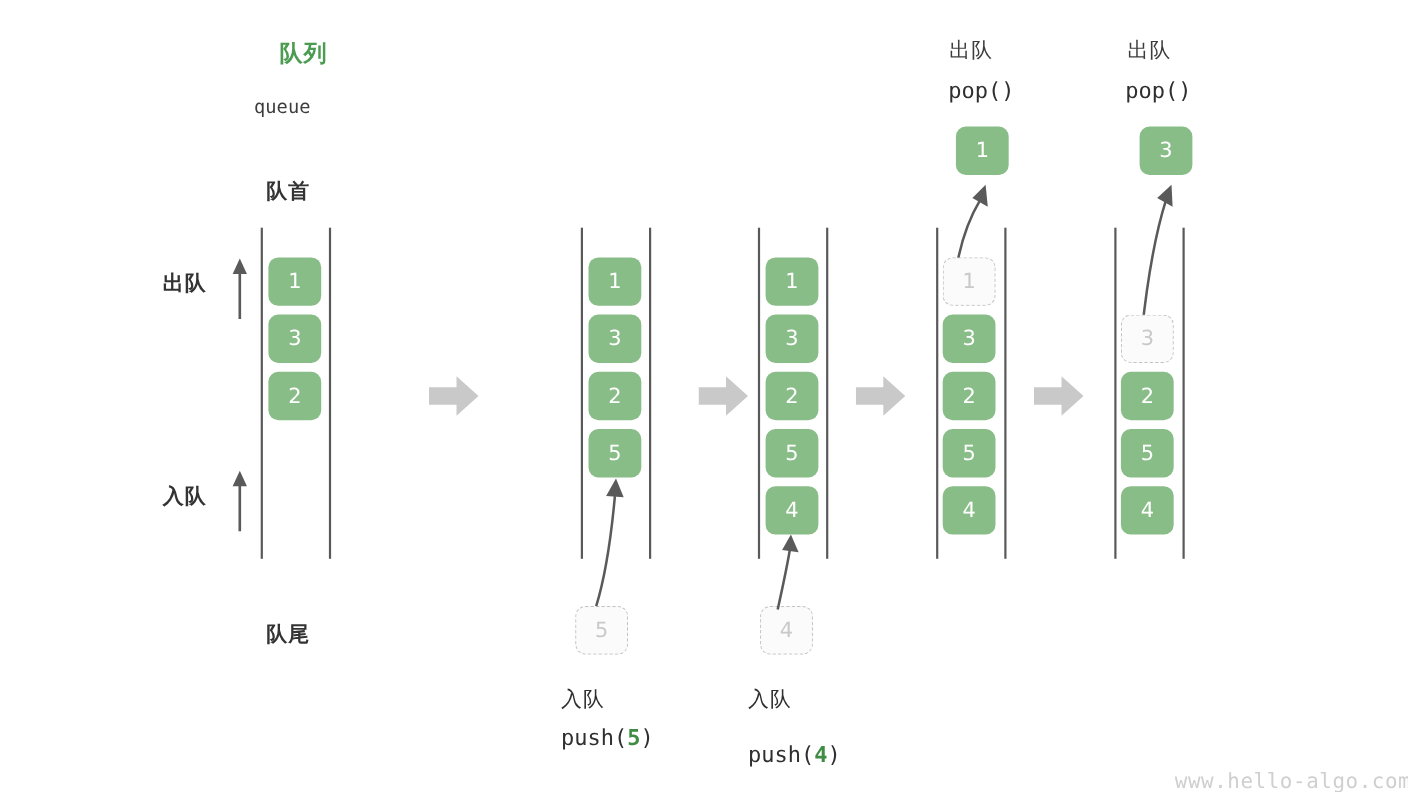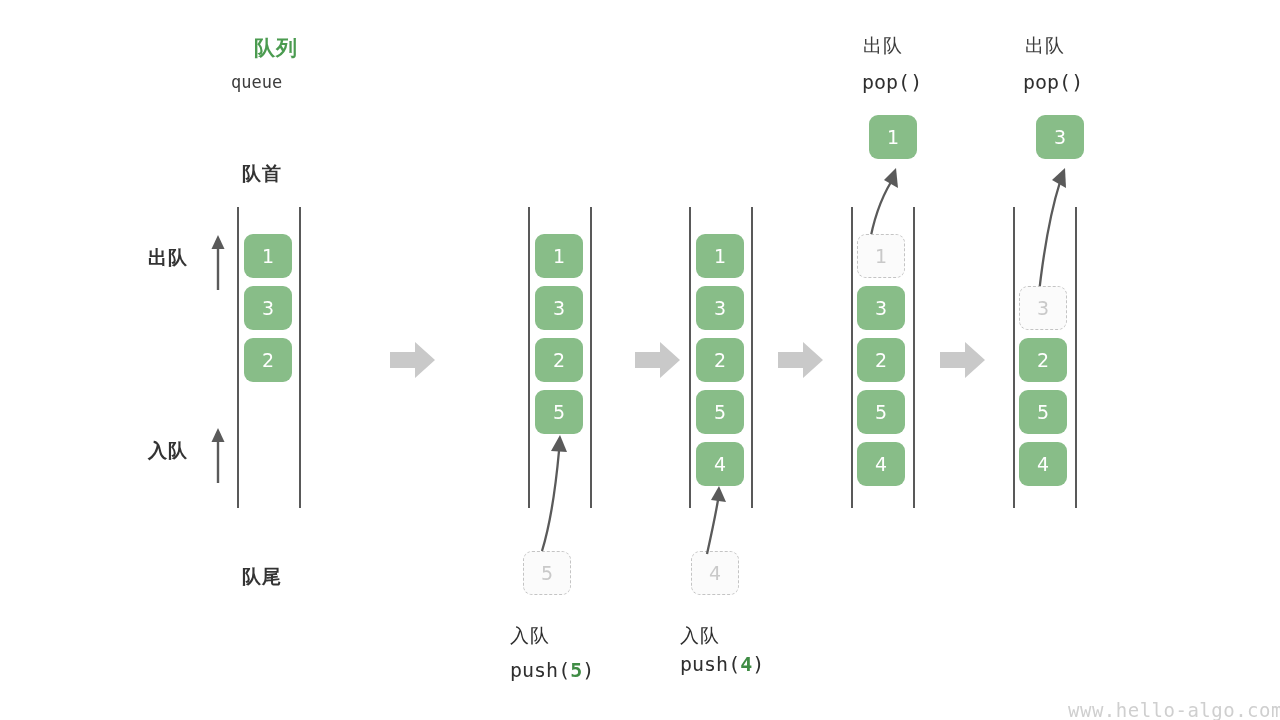--- a/index.html
+++ b/index.html
@@ -122,21 +122,21 @@
 
   
   .curve { position: absolute; }
 </style>
 </head>
 <body>
 
 <div class="stage">
 
   <div class="cn-title" style="left:254px; top:34px;">队列</div>
-  <div class="mono-sub" style="left:231px; top:72px;">queue</div>
+  <div class="mono-sub" style="left:231px; top:88px;">queue</div>
 
   <div class="cn-bold" style="left:242px; top:161px;">队首</div>
   <div class="cn-bold" style="left:242px; top:564px;">队尾</div>
 
   <div class="cn-bold" style="left:148px; top:245px;">出队</div>
   <div class="up-arrow" style="left:206px; top:232px;">
     <svg width="24" height="60" viewBox="0 0 24 60">
       <line x1="12" y1="58" x2="12" y2="14" stroke="#5a5a5a" stroke-width="2.4"></line>
       <polygon points="12,3 5.5,17 18.5,17" fill="#5a5a5a"></polygon>
     </svg>
@@ -203,21 +203,21 @@
   <div class="cell ghost" style="left:691px; top:551px;">4</div>
 
   <div class="curve" style="left:690px; top:478px;">
     <svg width="60" height="80" viewBox="0 0 60 80">
       <path d="M17,76 C21,58 25,40 28,22" stroke="#5a5a5a" stroke-width="2.3" fill="none"></path>
       <polygon points="29,8 21,22 36,24" fill="#5a5a5a"></polygon>
     </svg>
   </div>
 
   <div class="op-cn" style="left:680px; top:623px;">入队</div>
-  <div class="op-code" style="left:680px; top:652px;">
+  <div class="op-code" style="left:680px; top:674px;">
     <span>push(</span><span class="arg">4</span><span>)</span>
   </div>
 
   <div class="block-arrow" style="left:778px; top:340px;">
     <svg width="46" height="40" viewBox="0 0 46 40">
       <polygon points="0,12 25,12 25,2 45,20 25,38 25,28 0,28" fill="#c9c9c9"></polygon>
     </svg>
   </div>
 
   <div class="cn-head" style="left:863px; top:33px;">出队</div>

